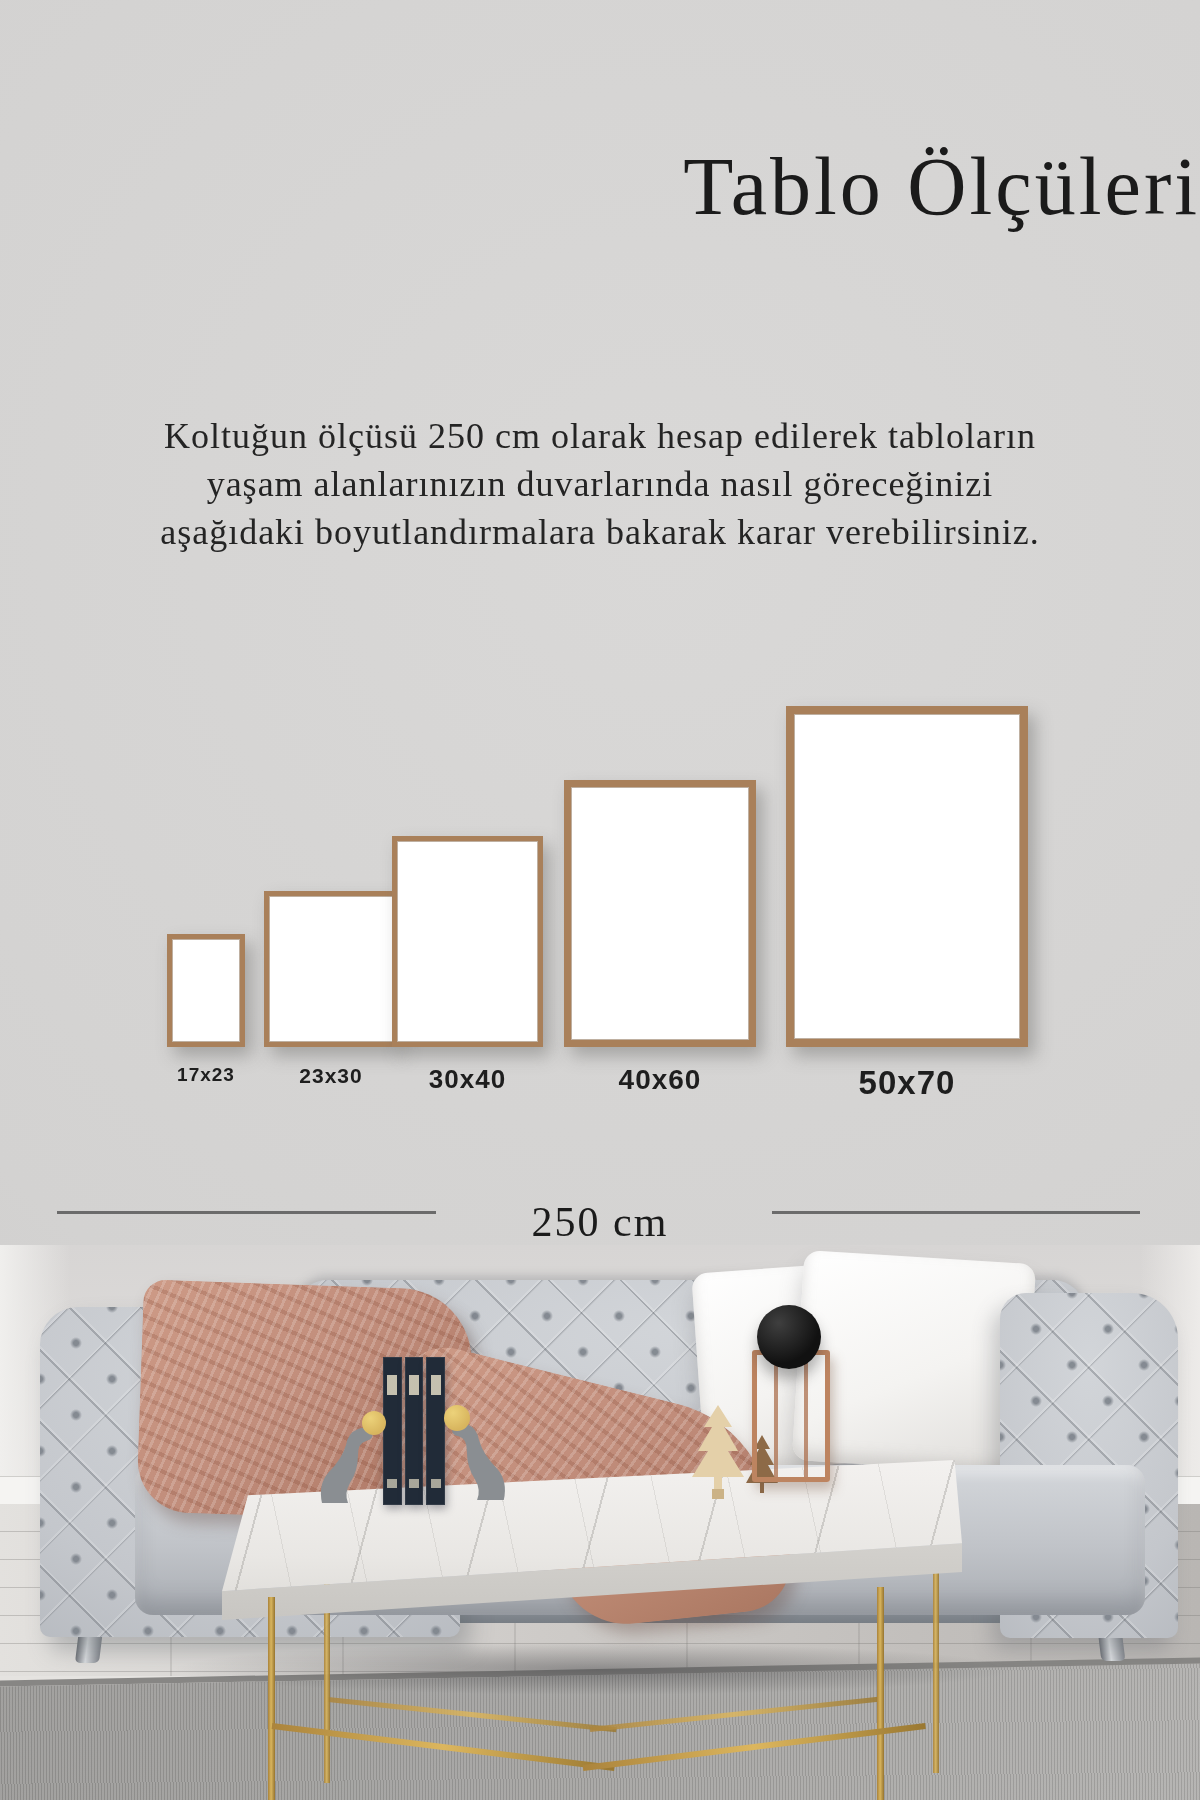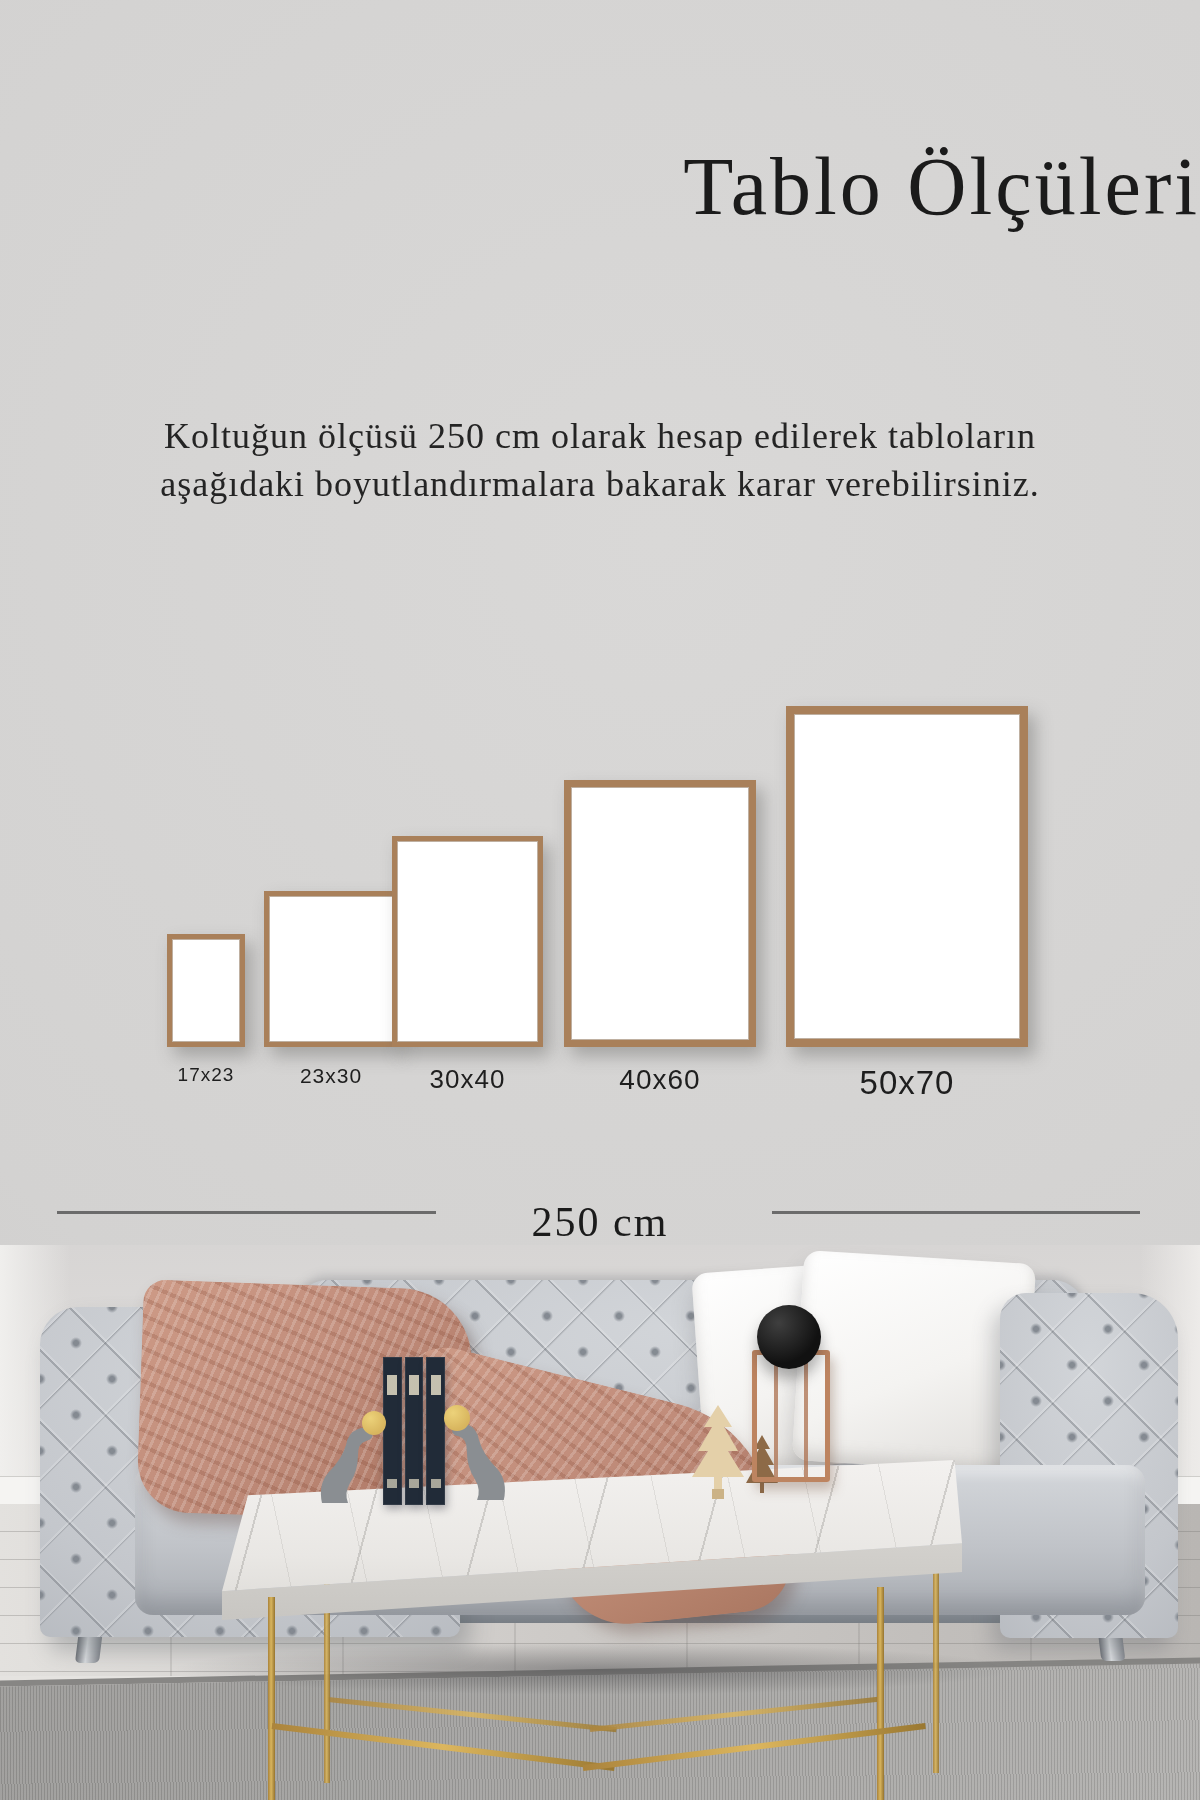--- a/index.html
+++ b/index.html
@@ -7,21 +7,21 @@
     background:radial-gradient(140% 90% at 55% 30%, #d9d8d7 0%, #d3d2d1 55%, #c8c7c6 100%);
     font-family:"Liberation Serif","DejaVu Serif",serif;color:var(--text,#1b1b1b);}
 
   
   .title{position:absolute;top:140px;left:0;width:100%;margin:0;text-align:right;
     font-size:82px;font-weight:400;letter-spacing:3px;color:var(--text,#1b1b1b);}
   .desc{position:absolute;top:412px;left:0;width:100%;text-align:center;
     font-size:36px;line-height:48px;letter-spacing:1px;color:#242424;}
 
   
-  .frames-row{position:absolute;inset:0;}
+  .frames-row{position:absolute;inset:0;font-weight:bold;}
   .frame-wrap{position:absolute;text-align:center;}
   .frame-box{box-sizing:border-box;width:100%;background:#fff;
     border-style:solid;border-color:var(--wood,#a9805a);
     box-shadow:inset 0 0 0 1px rgba(112,79,47,.45), 7px 9px 16px rgba(88,86,83,.38);}
   .frame-label{margin-top:17px;font-family:"Liberation Sans","DejaVu Sans",sans-serif;
     letter-spacing:1px;color:#1e1e1e;}
 
   
   .measure-label{position:absolute;top:1146px;left:0;width:100%;text-align:center;
     font-size:46px;letter-spacing:2px;}
@@ -141,20 +141,21 @@
 </style>
 </head>
 <body>
 
 <div class="page">
 
   <h1 class="title">Tablo Ölçüleri</h1>
 
   <div class="desc">
       <div class="desc-line">Koltuğun ölçüsü 250 cm olarak hesap edilerek tabloların</div>
+      <div class="desc-line">yaşam alanlarınızın duvarlarında nasıl göreceğinizi</div>
       <div class="desc-line">aşağıdaki boyutlandırmalara bakarak karar verebilirsiniz.</div>
     </div>
 
   <div class="frames-row">
       <div class="frame-wrap" style="left: 167px; top: 934px; width: 78px;">
         <div class="frame-box" style="height: 113px; border-width: 5px;"></div>
         <div class="frame-label" style="font-size: 19px;">17x23</div>
       </div>
       <div class="frame-wrap" style="left: 264px; top: 891px; width: 134px;">
         <div class="frame-box" style="height: 156px; border-width: 5px;"></div>

